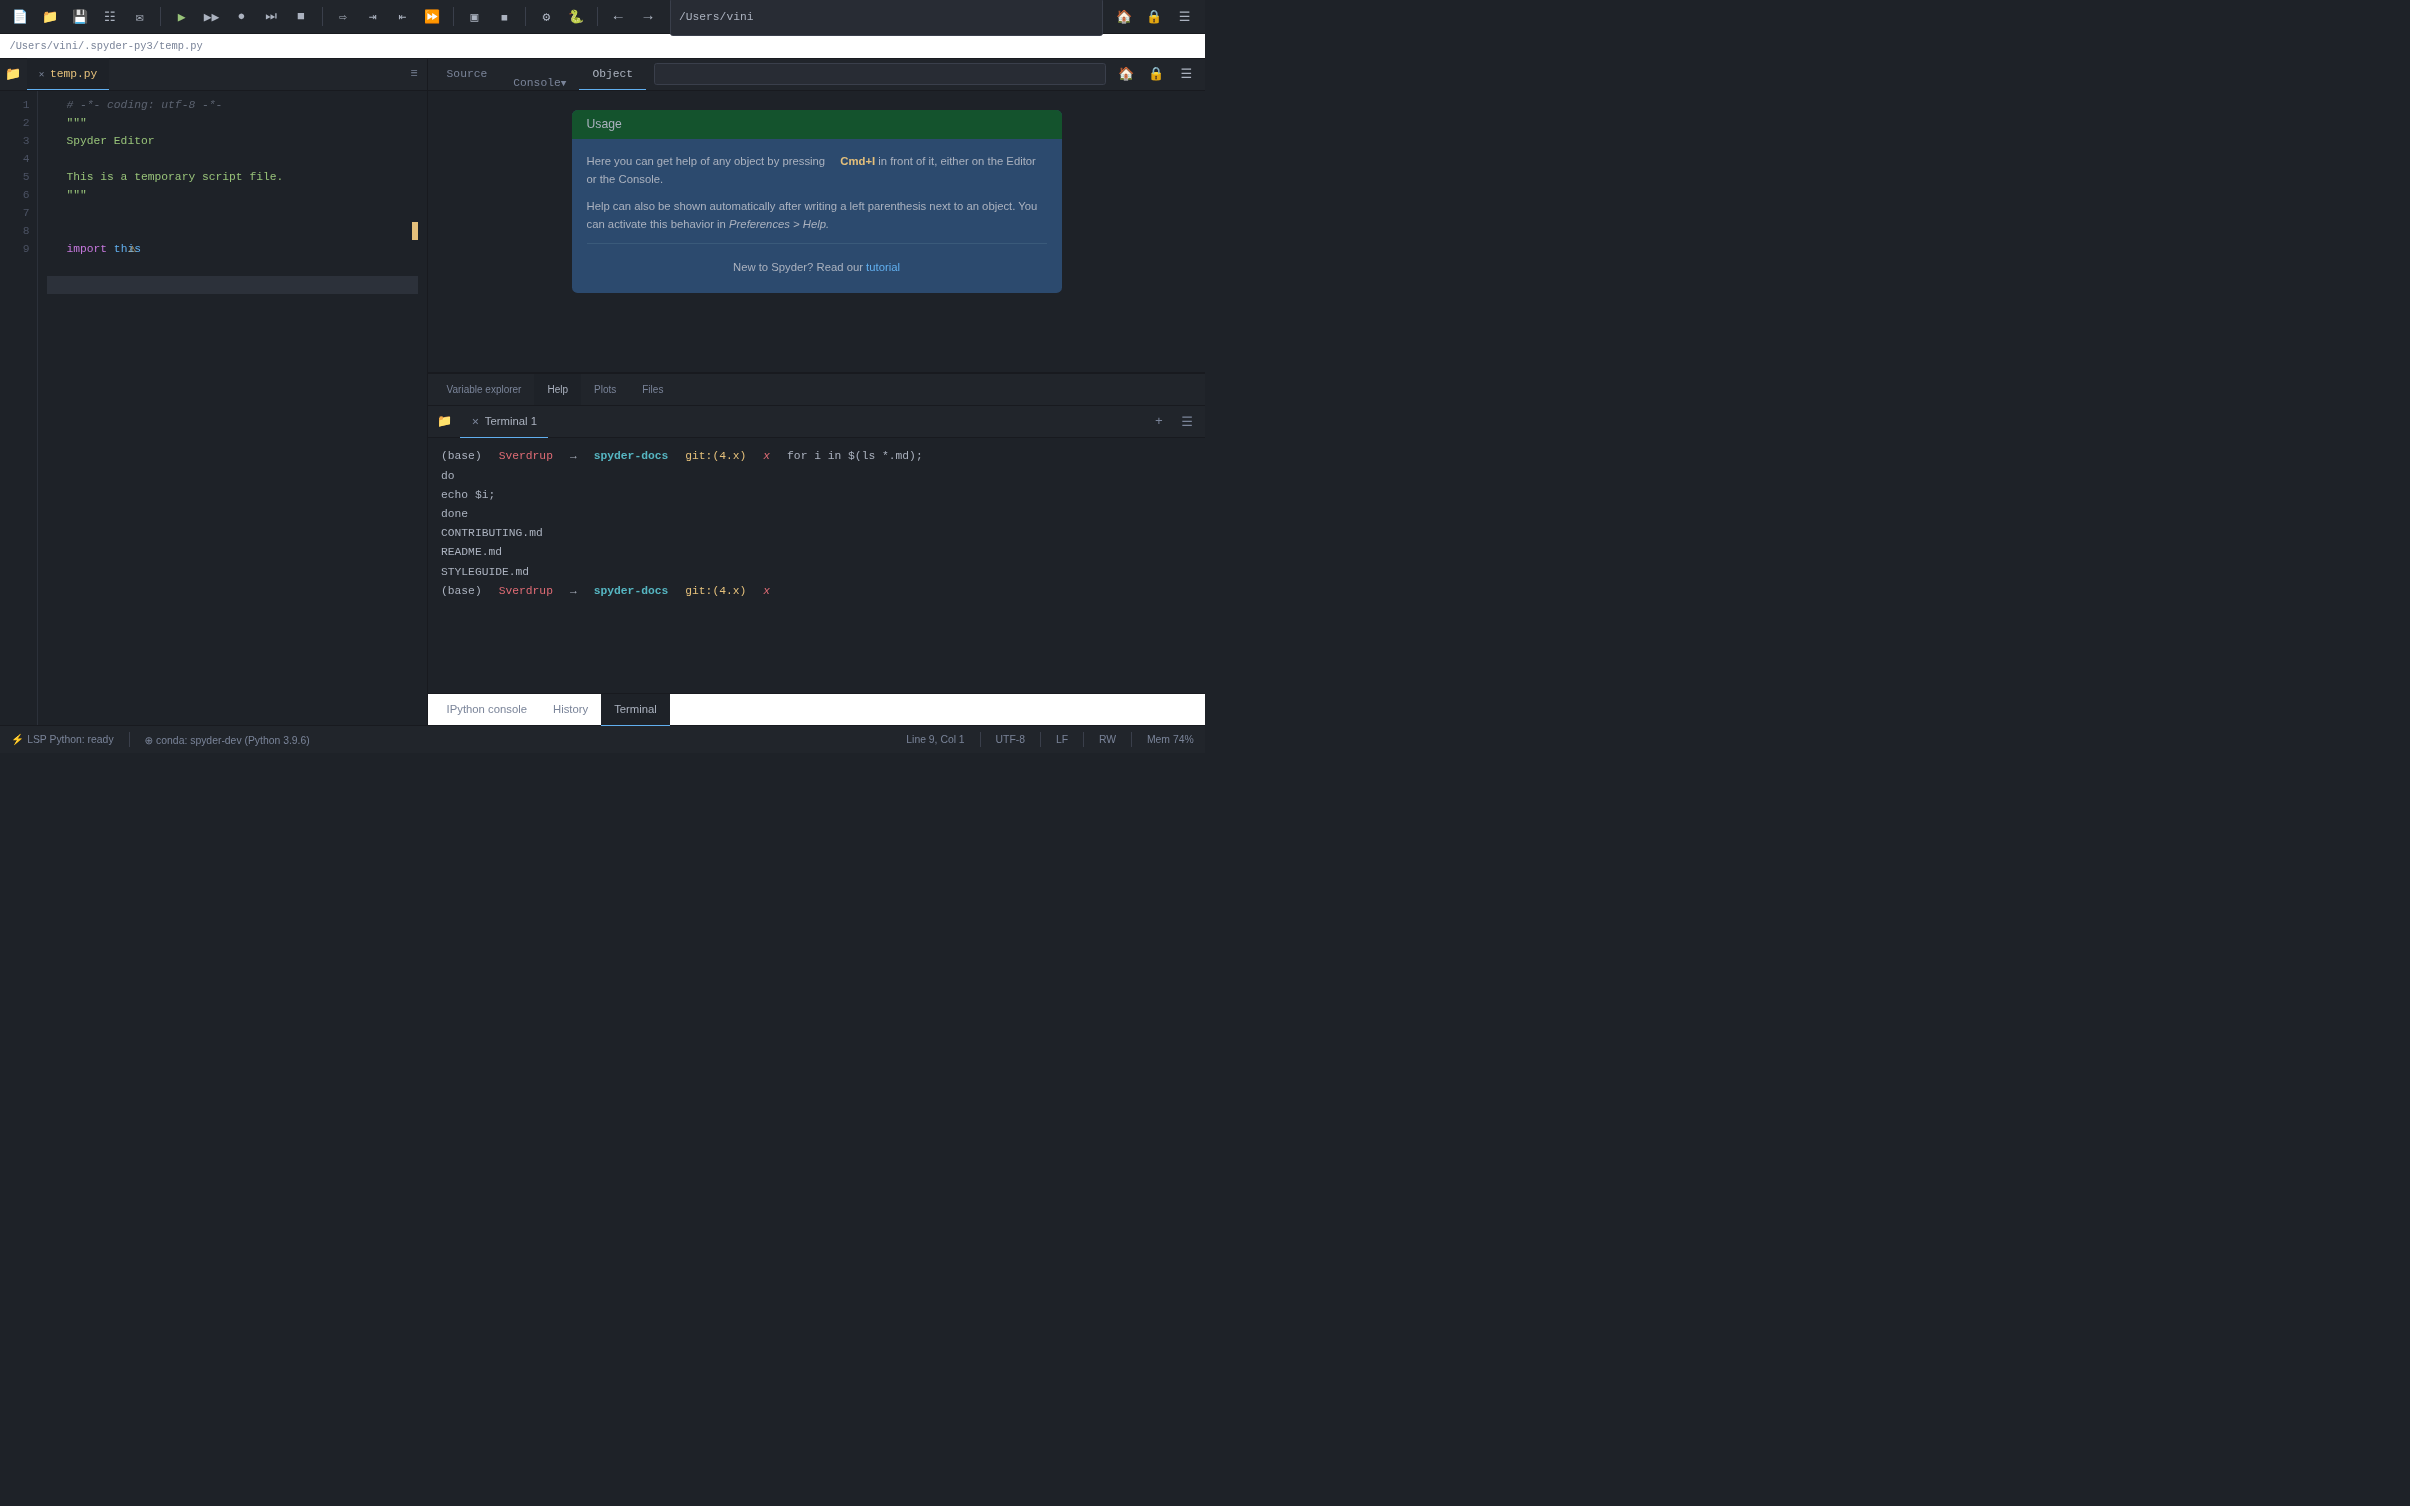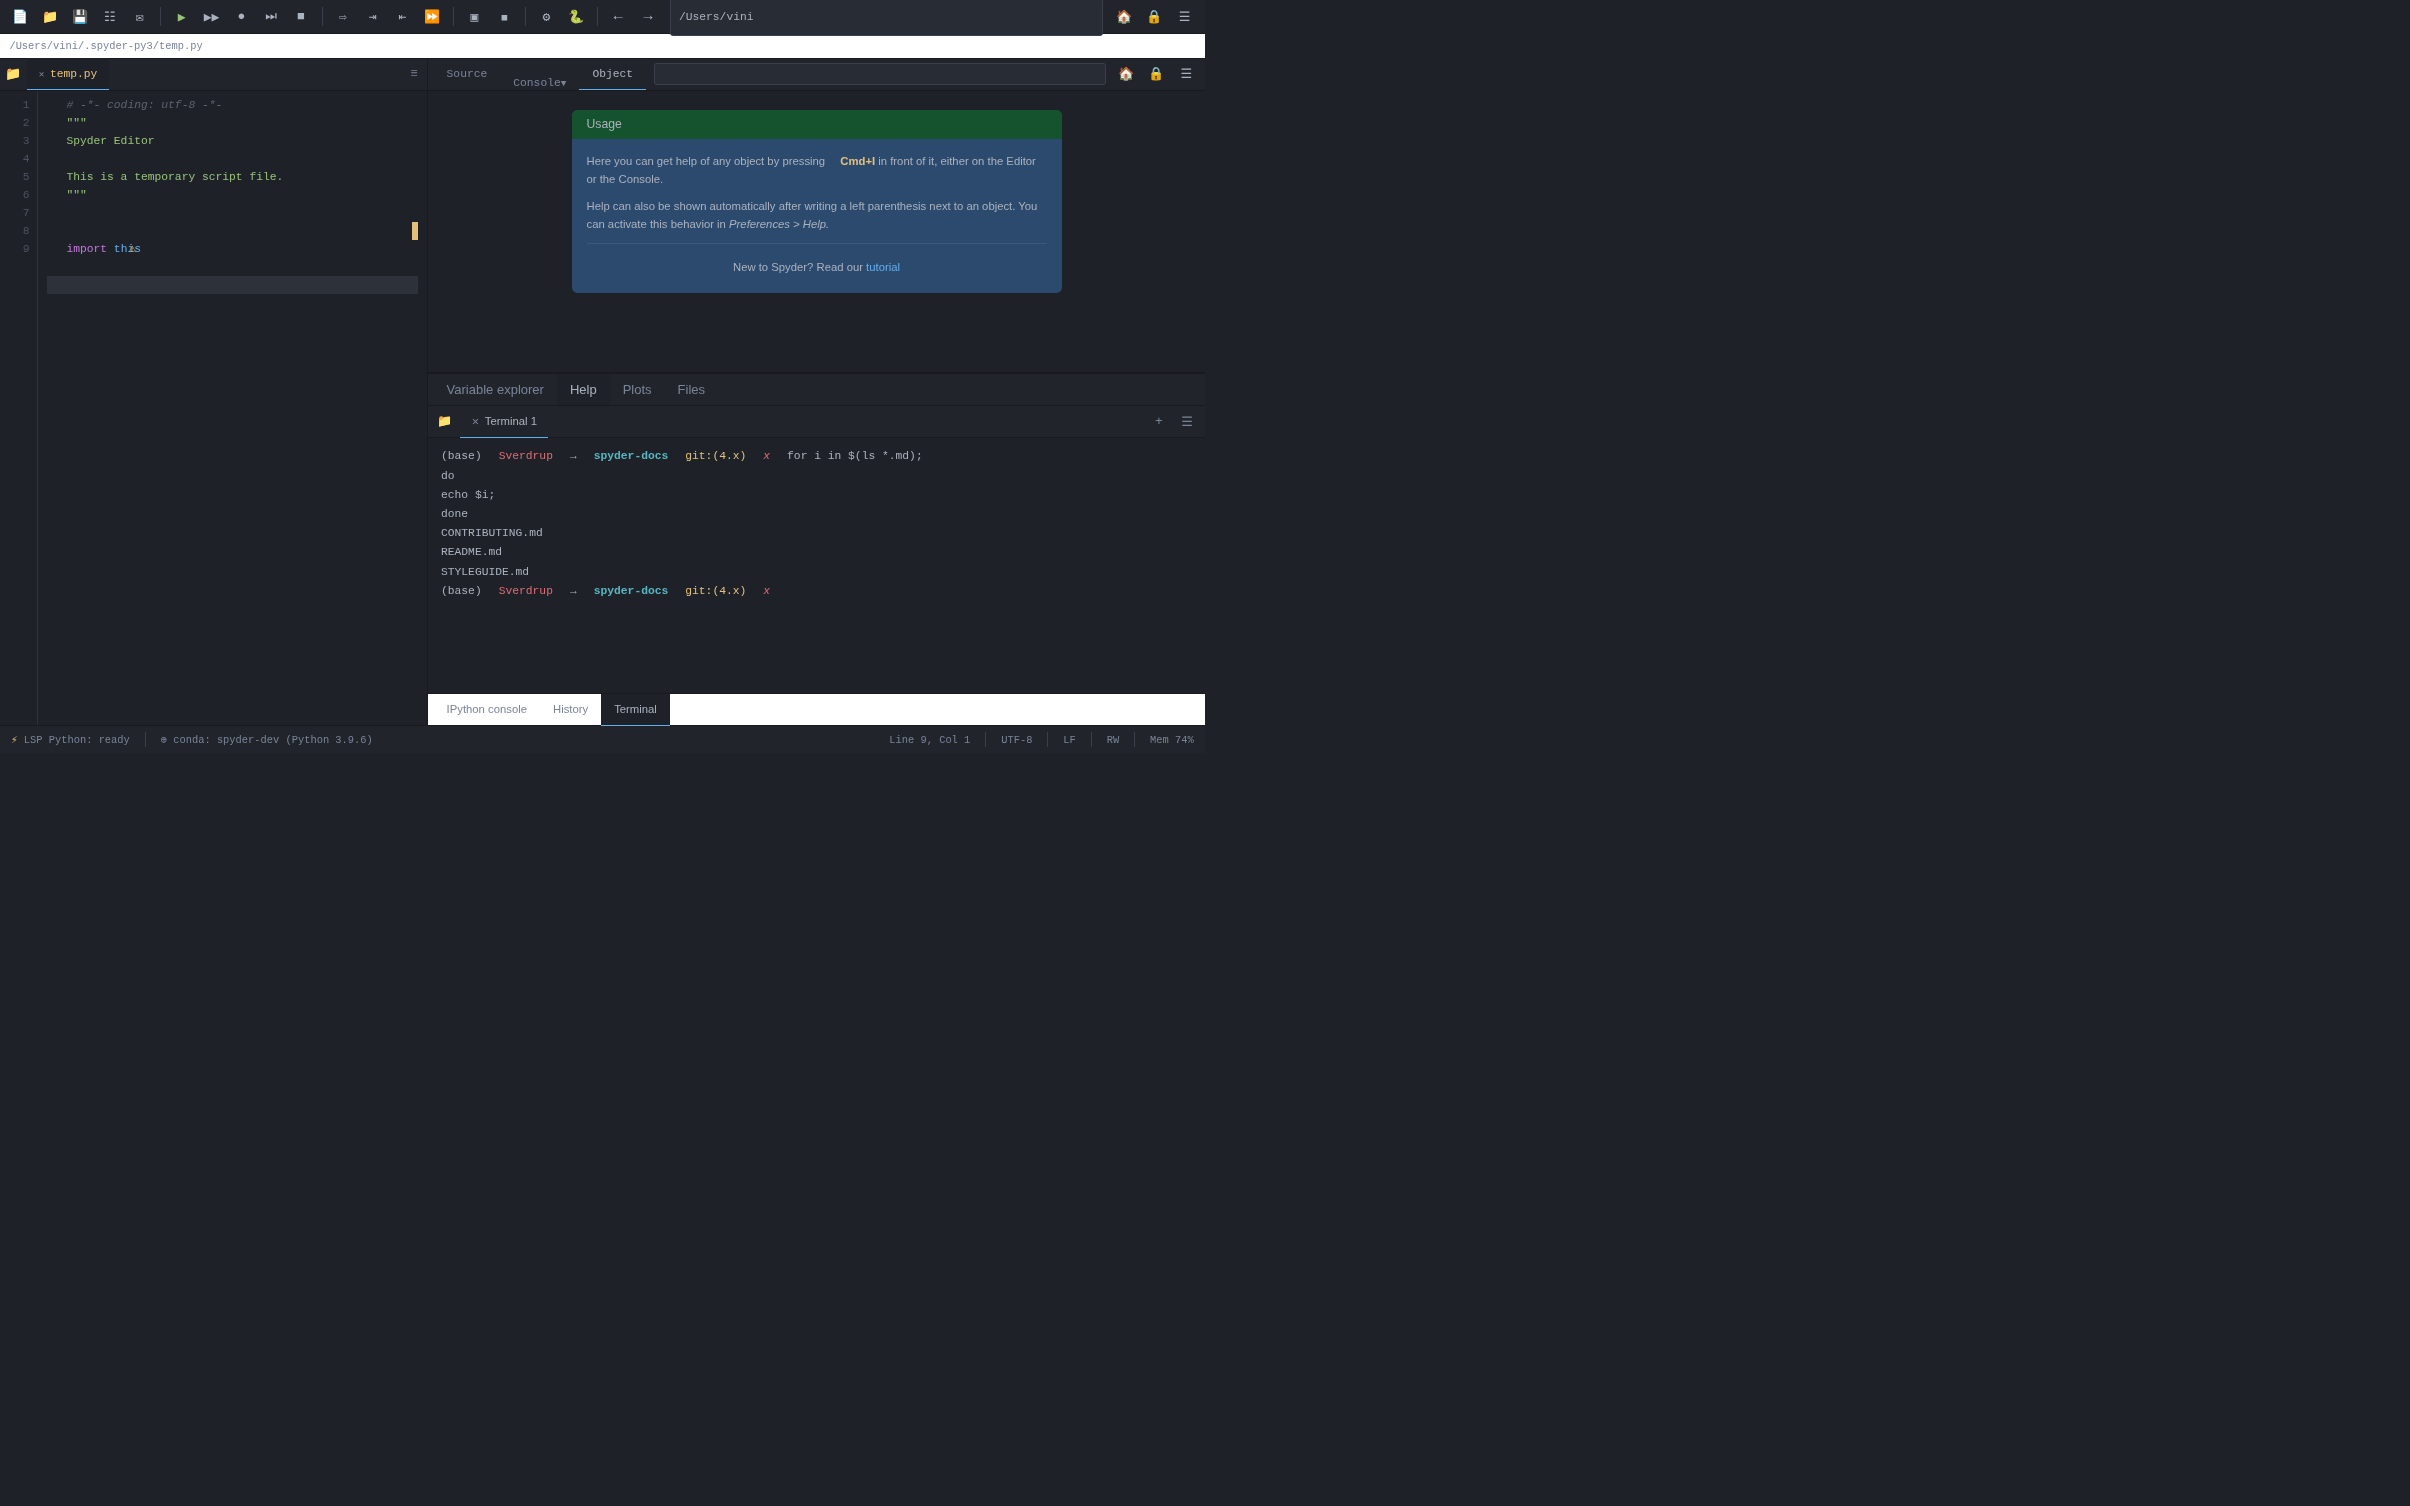--- a/index.html
+++ b/index.html
@@ -265,21 +265,21 @@
       display: flex;
       align-items: center;
       padding: 0 5.6px;
       border-top: 0.9px solid #181a1f;
     }
     .right-bottom-tab {
       height: 32px;
       display: flex;
       align-items: center;
       padding: 0 13px;
-      font-size: 13px;
+      font-size: 10px;
       cursor: pointer;
       color: #7a8499;
       border-bottom: 1.9px solid transparent;
       font-family: -apple-system, sans-serif;
     }
     .right-bottom-tab.active {
       color: #abb2bf;
       border-bottom: 1.9px solid #61afef;
       background: #1e2228;
     }
@@ -374,21 +374,21 @@
     .status-bar {
       height: 28px;
       background: #21252b;
       display: flex;
       align-items: center;
       padding: 0 11.3px;
       font-size: 10.4px;
       color: #7a8499;
       border-top: 0.9px solid #181a1f;
       gap: 15px;
-      font-family: Liberation Mono, monospace;
+      font-family: Liberation Sans, sans-serif;
     }
     .status-bar span { white-space: nowrap; }
     .status-separator {
       width: 0.9px;
       height: 15px;
       background: #3a3f4b;
     }
     .status-right {
       margin-left: auto;
       display: flex;

